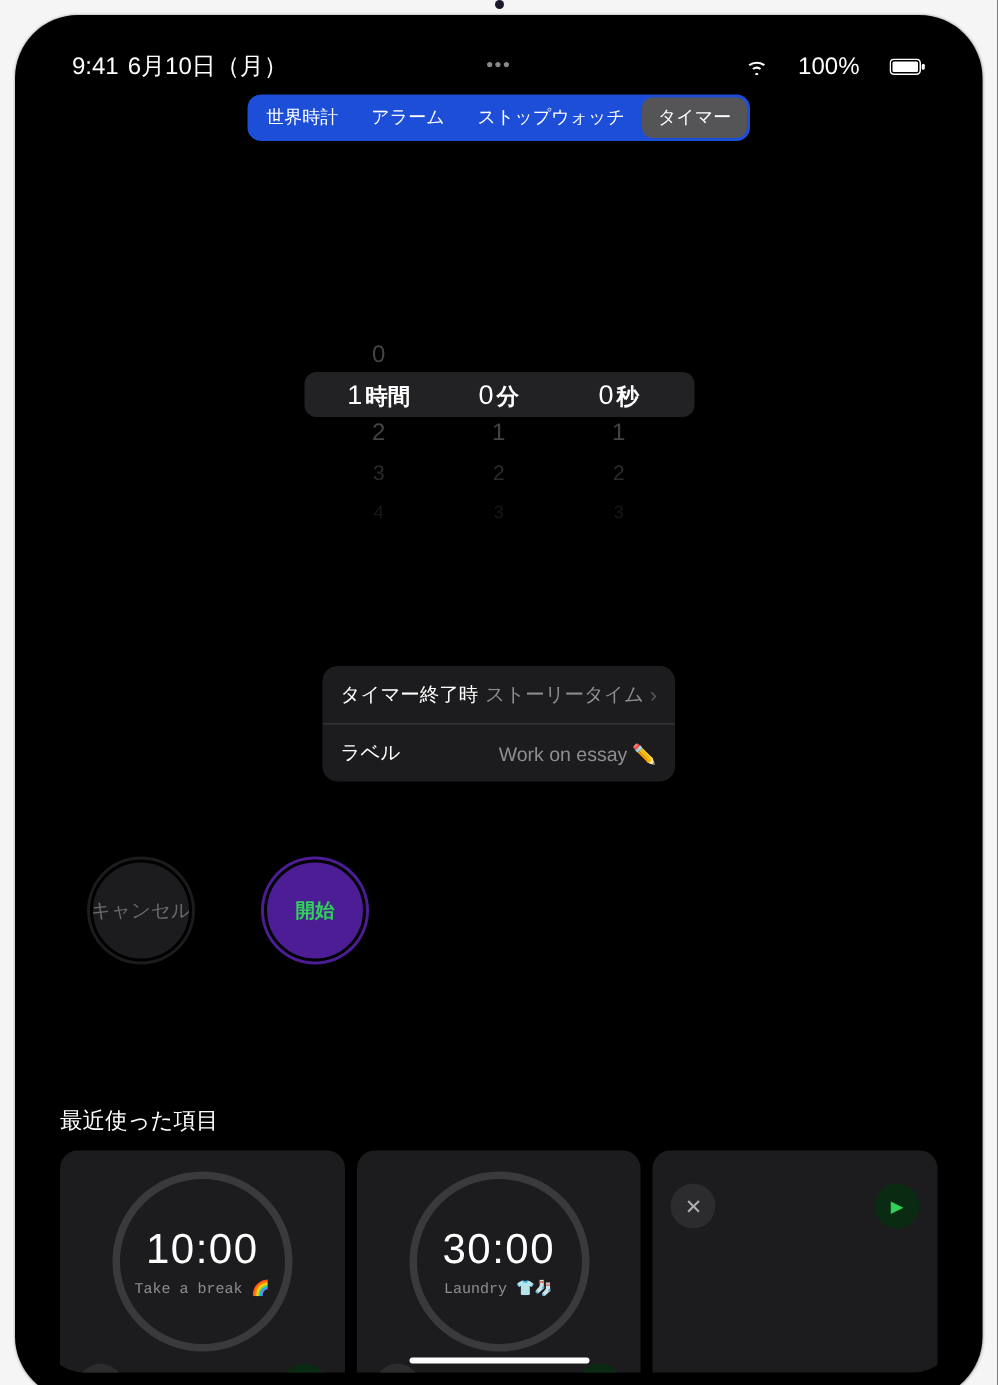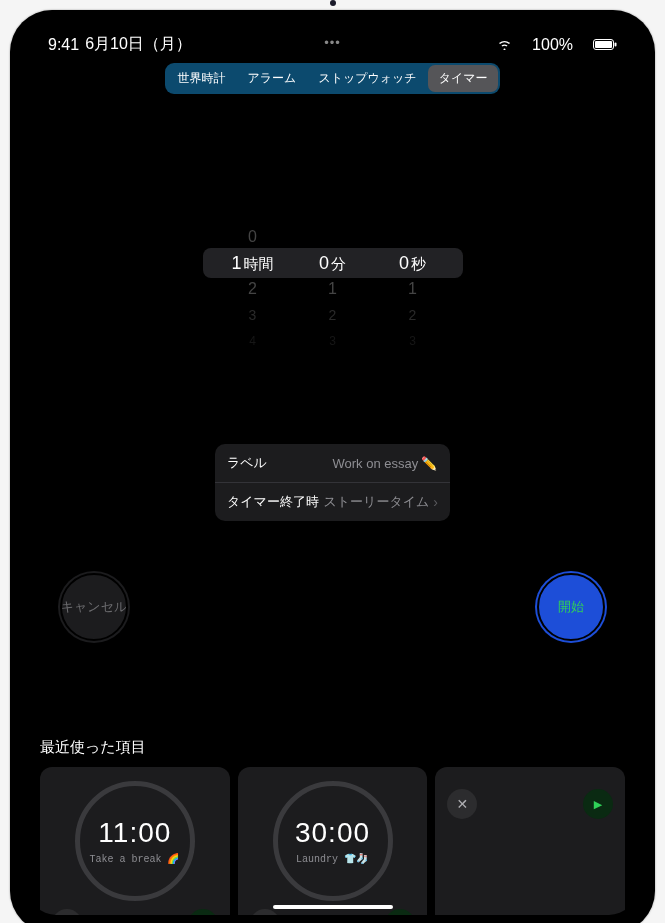--- a/index.html
+++ b/index.html
@@ -65,21 +65,21 @@
 }
 
 .wifi-icon, .battery-icon { display: inline-flex; align-items: center; }
 
 .segmented {
   display: flex;
   justify-content: center;
   gap: 0;
   margin-top: 6px;
   padding: 2px;
-  background: #0c4a6e;
+  background: #1d4ed8;
   border-radius: 9px;
   width: fit-content;
   margin-left: auto;
   margin-right: auto;
 }
 
 .seg-item {
   padding: 5px 11px;
   font-size: 12px;
   color: #fff;
@@ -121,21 +121,21 @@
   top: 24px;
   width: 260px;
   height: 30px;
   background: #222225;
   border-radius: 8px;
   z-index: 0;
 }
 
 .picker-col > * { position: relative; z-index: 1; }
 
-.pick-label { font-size: 15px; display: inline; margin-left: 2px; }
+.pick-label { font-size: 15px; display: inline; margin-left: 2px; font-weight: bold; }
 
 .settings-box {
   width: 235px;
   margin: 90px auto 0;
   background: #1c1c1e;
   border-radius: 10px;
   overflow: hidden;
 }
 
 .settings-row {
@@ -148,23 +148,24 @@
 
 .settings-row + .settings-row { border-top: 1px solid #333338; }
 
 .settings-label { color: #fff; }
 .settings-value { color: #8e8e93; display: flex; align-items: center; gap: 4px; }
 
 .chevron { color: #5a5a5e; font-size: 14px; }
 
 .controls-row {
   display: flex;
-  justify-content: space-between;
+  justify-content: flex-start;
   margin-top: 50px;
   padding: 0 30px;
+  gap: 44px;
 }
 
 .circ-btn {
   width: 72px;
   height: 72px;
   border-radius: 50%;
   display: flex;
   align-items: center;
   justify-content: center;
   font-size: 13px;
@@ -174,21 +175,21 @@
 
 .circ-btn::before {
   content: "";
   position: absolute;
   inset: 2px;
   border-radius: 50%;
   border: 2px solid rgba(0,0,0,1);
 }
 
 .btn-cancel { background: #1c1c1e; color: #6b6b6e; }
-.btn-start  { background: #1d4ed8; color: #30d158; }
+.btn-start  { background: #4c1d95; color: #30d158; font-weight: bold; }
 
 .recent-section { margin-top: 95px; padding: 0 12px; }
 .recent-title { font-size: 15px; font-weight: 400; margin-bottom: 10px; color: #fff; }
 
 .recent-row { display: flex; gap: 8px; }
 
 .recent-card {
   flex: 1;
   background: #1c1c1e;
   border-radius: 12px;
@@ -303,45 +304,45 @@
           <div class="pick-row"></div>
           <div class="pick-row sel"><span>0</span><span class="pick-label">秒</span></div>
           <div class="pick-row">1</div>
           <div class="pick-row dim2">2</div>
           <div class="pick-row dim3">3</div>
         </div>
       </div>
 
       <div class="settings-box">
         <div class="settings-row">
-          <span class="settings-label">ラベル</span>
-          <span class="settings-value">Work on essay ✏️</span>
-        </div>
-        <div class="settings-row">
           <span class="settings-label">タイマー終了時</span>
           <span class="settings-value">
             <span>ストーリータイム</span>
             <span class="chevron">›</span>
           </span>
         </div>
+        <div class="settings-row">
+          <span class="settings-label">ラベル</span>
+          <span class="settings-value">Work on essay ✏️</span>
+        </div>
       </div>
 
       <div class="controls-row">
         <div class="circ-btn btn-cancel">キャンセル</div>
         <div class="circ-btn btn-start">開始</div>
       </div>
     </div>
 
     <div class="recent-section">
       <div class="recent-title">最近使った項目</div>
       <div class="recent-row">
 
         <div class="recent-card">
           <div class="dial">
-            <div class="dial-time">11:00</div>
+            <div class="dial-time">10:00</div>
             <div class="dial-label">Take a break 🌈</div>
           </div>
           <div class="card-actions">
             <div class="mini-btn mini-close">
                 <span>✕</span>
               </div>
             <div class="mini-btn mini-play">
                 <span>▶</span>
               </div>
           </div>

